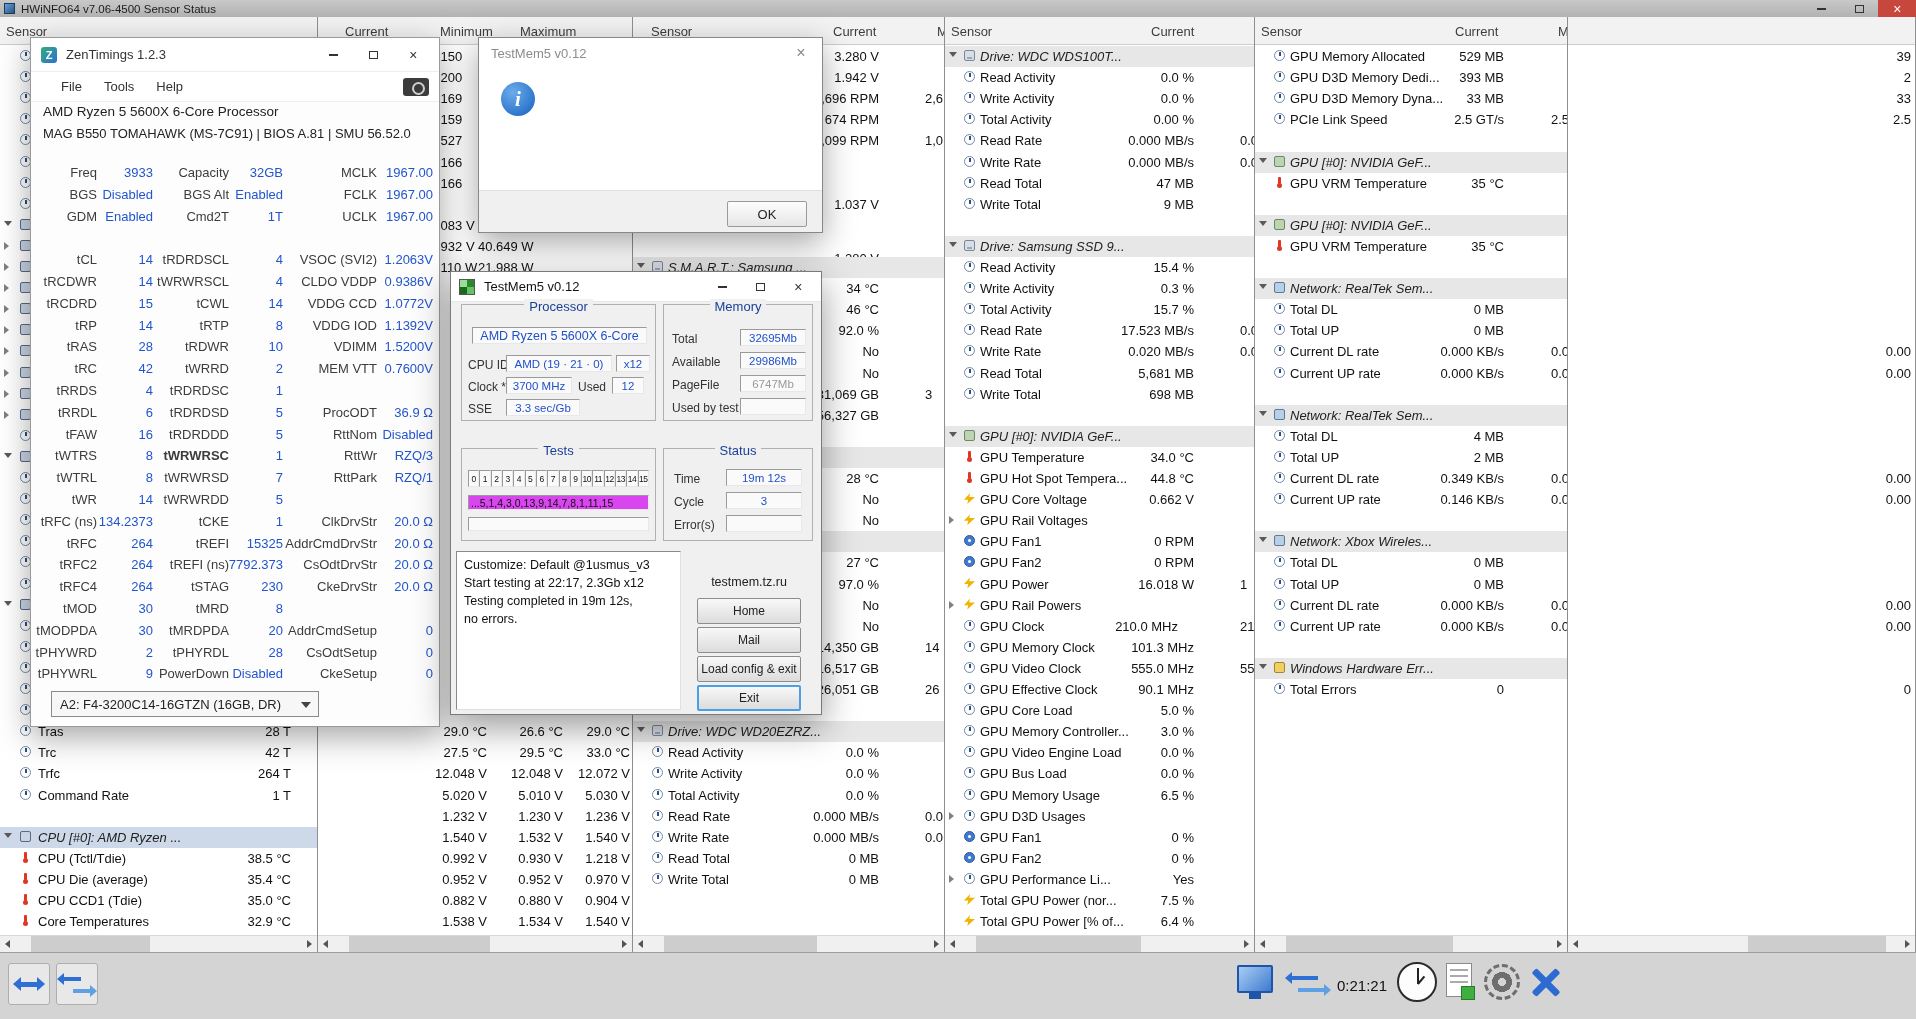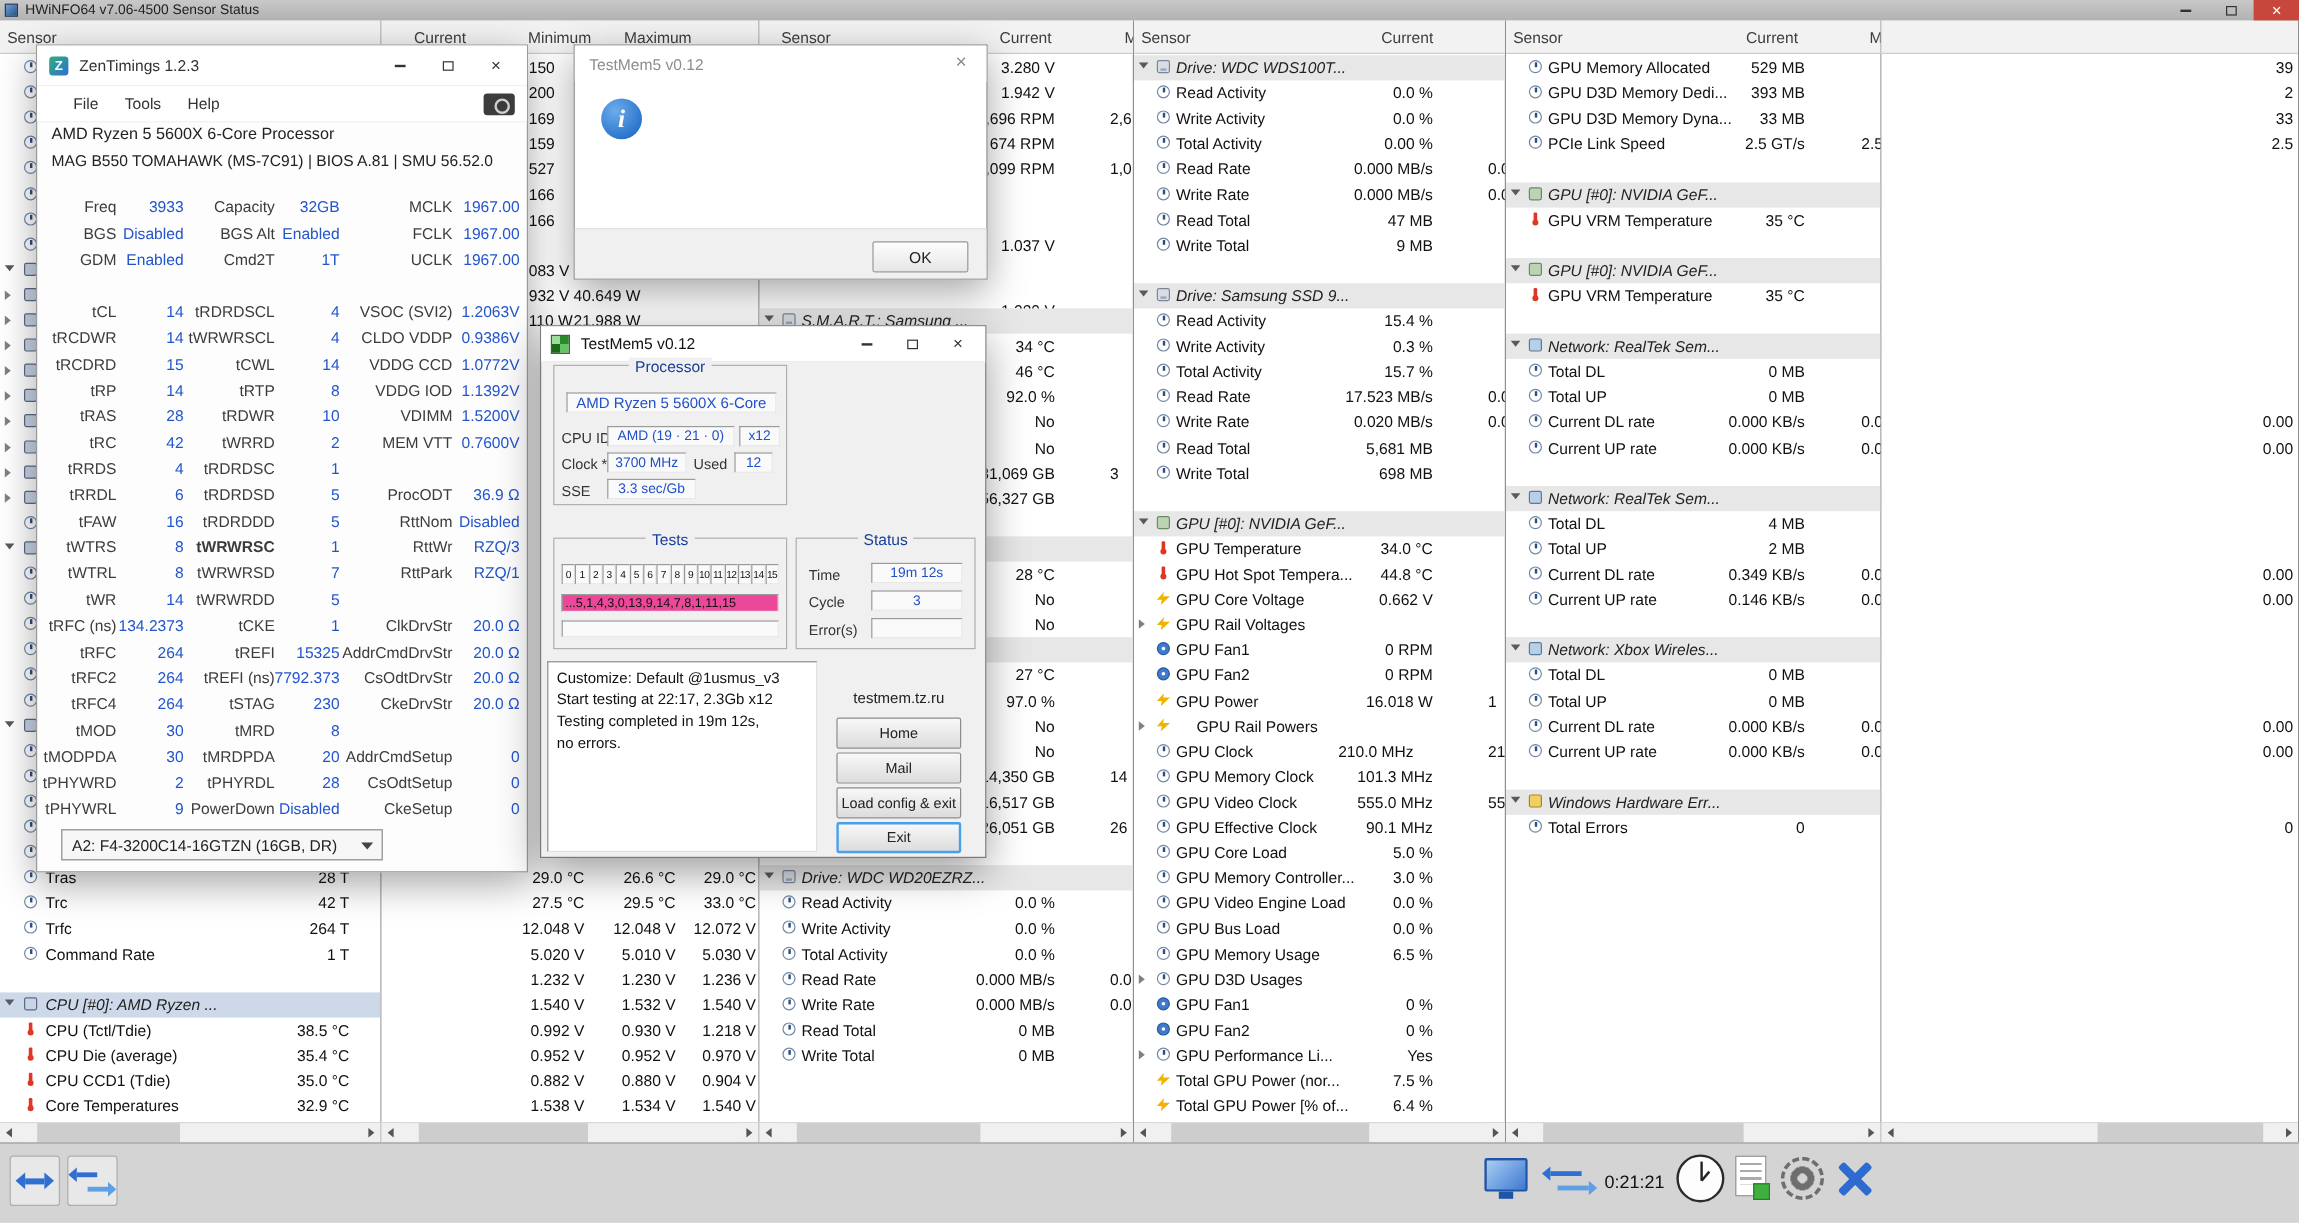--- a/index.html
+++ b/index.html
@@ -126,21 +126,21 @@
   .tm-proc { left:10px; top:32px; width:195px; height:117px; }
   .tm-mem { left:212px; top:32px; width:150px; height:117px; }
   .tm-tests { left:10px; top:176px; width:195px; height:93px; }
   .tm-status { left:212px; top:176px; width:150px; height:93px; }
   .tm-lab { position:absolute; font-size:12px; color:#333; white-space:nowrap; }
   .tm-field { position:absolute; height:17px; background:#fafafa; border:1px solid; border-color:#9a9a9a #e8e8e8 #e8e8e8 #9a9a9a; font-size:11.5px; color:#2050c8; display:flex; align-items:center; justify-content:center; white-space:nowrap; }
   .tm-field.gray { color:#999; }
   .tm-cpuname { left:10px; top:22px; width:175px; font-size:12.5px; }
   .tm-cells { position:absolute; left:6px; right:6px; top:21px; height:17px; display:flex; }
   .tm-cell { flex:1; border:1px solid; border-color:#9a9a9a #e8e8e8 #e8e8e8 #9a9a9a; background:#fafafa; font-size:8.5px; color:#111; display:flex; align-items:center; justify-content:center; letter-spacing:-0.5px; }
-  .tm-seq { position:absolute; left:6px; right:6px; top:46px; height:15px; border:1px solid; border-color:#9a9a9a #e8e8e8 #e8e8e8 #9a9a9a; background:#ec4899; font-size:10.5px; color:#111; white-space:nowrap; overflow:hidden; padding:1px 2px; }
+  .tm-seq { position:absolute; left:6px; right:6px; top:46px; height:15px; border:1px solid; border-color:#9a9a9a #e8e8e8 #e8e8e8 #9a9a9a; background:#d946ef; font-size:10.5px; color:#111; white-space:nowrap; overflow:hidden; padding:1px 2px; }
   .tm-prog { position:absolute; left:6px; right:6px; top:68px; height:14px; border:1px solid; border-color:#9a9a9a #e8e8e8 #e8e8e8 #9a9a9a; background:#fafafa; }
   .tm-log { position:absolute; left:5px; top:279px; width:225px; height:159px; background:#fff; border:1px solid; border-color:#8a8a8a #e0e0e0 #e0e0e0 #8a8a8a; padding:4px 7px; font-size:12.5px; line-height:18px; color:#111; }
   .tm-site { position:absolute; left:246px; top:303px; width:104px; text-align:center; font-size:12.5px; color:#222; }
   .tm-btn { position:absolute; left:246px; width:104px; height:26px; background:linear-gradient(#f8f8f8,#dcdcdc); border:1px solid #8c8c8c; border-radius:2px; font-size:12px; color:#222; display:flex; align-items:center; justify-content:center; white-space:nowrap; }
   .tm-btn.focus { border:2px solid #4aa0e8; }
 </style>
 </head>
 <body>
 
 <div class="titlebar">
@@ -685,21 +685,21 @@
       </div>
       <div class="srow" style="top: 556.5px;">
         <span class="ic ic-volt" style="left: 19px;"></span>
         <span class="lbl" style="left: 35px;">GPU Power</span>
         <span class="val" style="right: 60px;">16.018 W</span>
         <span class="lbl" style="left: 295px;">1</span>
       </div>
       <div class="srow" style="top: 577.6px;">
         <span class="chev right"></span>
         <span class="ic ic-volt" style="left: 19px;"></span>
-        <span class="lbl" style="left: 35px; margin-left: 17px;">GPU Rail Powers</span>
+        <span class="lbl" style="left: 35px;">GPU Rail Powers</span>
       </div>
       <div class="srow" style="top: 598.7px;">
         <span class="ic ic-gauge" style="left: 19px;"></span>
         <span class="lbl" style="left: 35px;">GPU Clock</span>
         <span class="val" style="right: 76px;">210.0 MHz</span>
         <span class="lbl" style="left: 295px;">21</span>
       </div>
       <div class="srow" style="top: 619.8px;">
         <span class="ic ic-gauge" style="left: 19px;"></span>
         <span class="lbl" style="left: 35px;">GPU Memory Clock</span>
@@ -1184,20 +1184,31 @@
     <div class="tm-field" style="left:44px;top:50px;width:106px">AMD (19 · 21 · 0)</div>
     <div class="tm-field" style="left:154px;top:50px;width:34px">x12</div>
     <span class="tm-lab" style="left:6px;top:75px">Clock *</span>
     <div class="tm-field" style="left:44px;top:72px;width:66px">3700 MHz</div>
     <span class="tm-lab" style="left:116px;top:75px">Used</span>
     <div class="tm-field" style="left:150px;top:72px;width:32px">12</div>
     <span class="tm-lab" style="left:6px;top:97px">SSE</span>
     <div class="tm-field" style="left:44px;top:94px;width:74px">3.3 sec/Gb</div>
   </div>
 
+  <div class="tm-group tm-mem" id="tm-mem">
+    <div class="tm-gtitle"><span>Memory</span></div>
+  <span class="tm-lab" style="left: 8px; top: 27px;">Total</span>
+      <div class="tm-field" style="left: 76px; top: 24px; width: 66px;">32695Mb</div>
+      <span class="tm-lab" style="left: 8px; top: 50px;">Available</span>
+      <div class="tm-field" style="left: 76px; top: 47px; width: 66px;">29986Mb</div>
+      <span class="tm-lab" style="left: 8px; top: 73px;">PageFile</span>
+      <div class="tm-field gray" style="left: 76px; top: 70px; width: 66px;">6747Mb</div>
+      <span class="tm-lab" style="left: 8px; top: 96px;">Used by test</span>
+      <div class="tm-field" style="left: 76px; top: 93px; width: 66px;"></div>
+    </div>
 
   <div class="tm-group tm-tests">
     <div class="tm-gtitle"><span>Tests</span></div>
     <div class="tm-cells" id="tm-cells">
         <span class="tm-cell">0</span>
         <span class="tm-cell">1</span>
         <span class="tm-cell">2</span>
         <span class="tm-cell">3</span>
         <span class="tm-cell">4</span>
         <span class="tm-cell">5</span>

